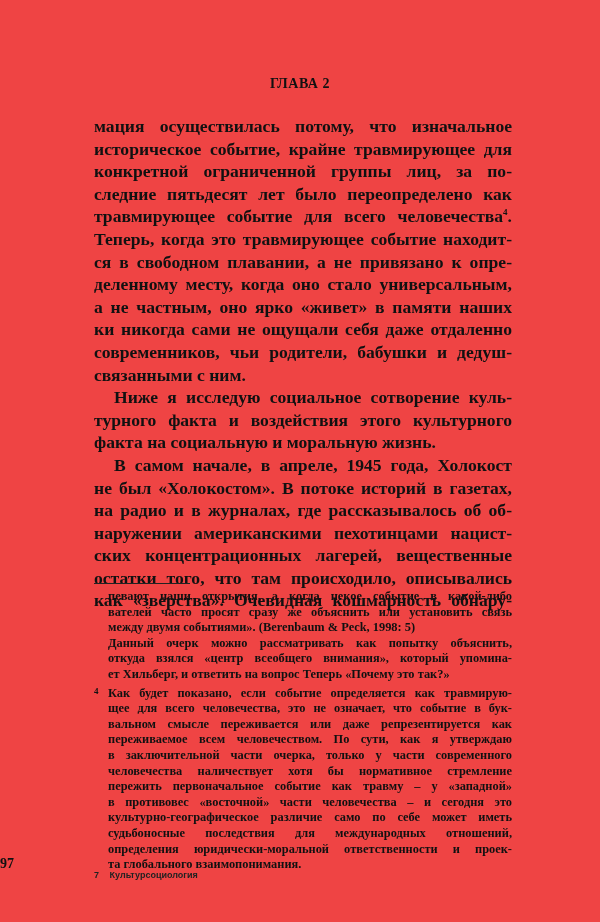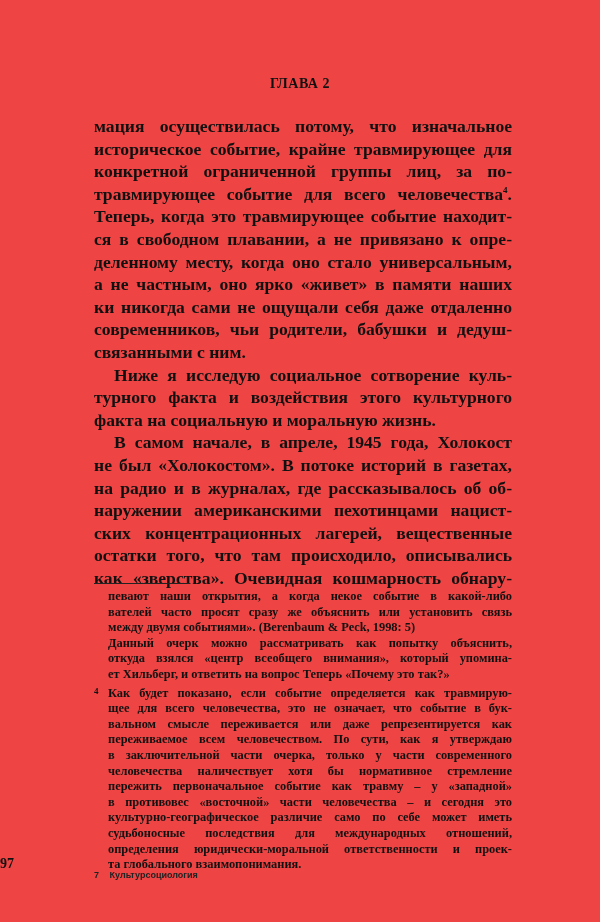--- a/index.html
+++ b/index.html
@@ -128,20 +128,21 @@
 
 <div class="page">
 
   <div class="running-head">ГЛАВА 2</div>
 
   <div class="body-text">
 
     <span class="line">мация осуществилась потому, что изначальное</span>
     <span class="line">историческое событие, крайне травмирующее для</span>
     <span class="line">конкретной ограниченной группы лиц, за по-</span>
+    <span class="line">следние пятьдесят лет было переопределено как</span>
     <span class="line"><span>травмирующее событие для всего человечества</span><sup>4</sup><span>.</span></span>
     <span class="line">Теперь, когда это травмирующее событие находит-</span>
     <span class="line">ся в свободном плавании, а не привязано к опре-</span>
     <span class="line">деленному месту, когда оно стало универсальным,</span>
     <span class="line">а не частным, оно ярко «живет» в памяти наших</span>
     <span class="line">ки никогда сами не ощущали себя даже отдаленно</span>
     <span class="line">современников, чьи родители, бабушки и дедуш-</span>
     <span class="line last">связанными с ним.</span>
 
     <span class="line indent">Ниже я исследую социальное сотворение куль-</span>

